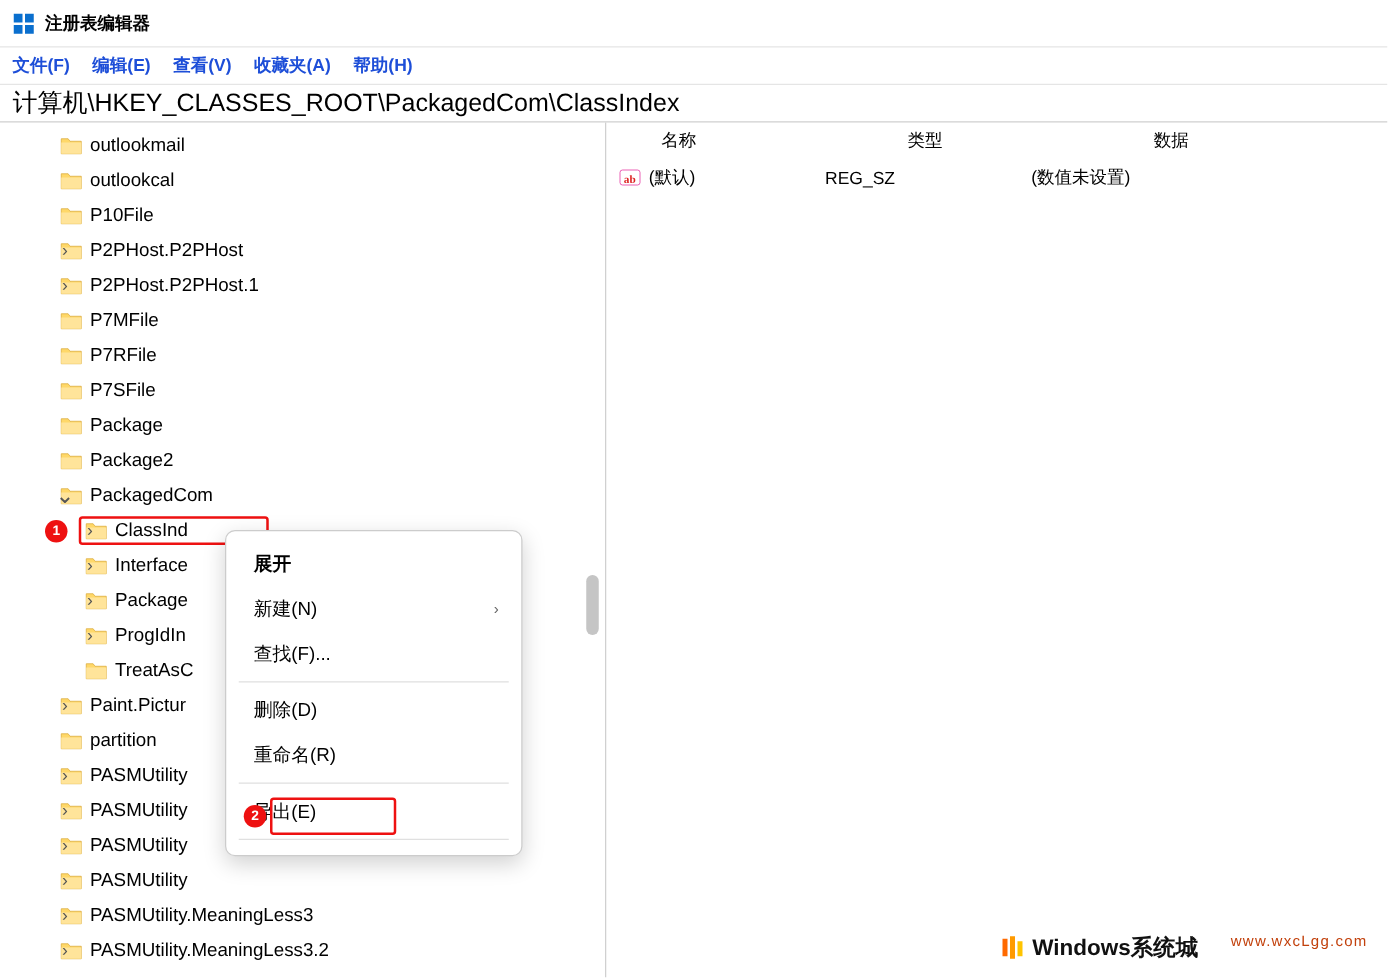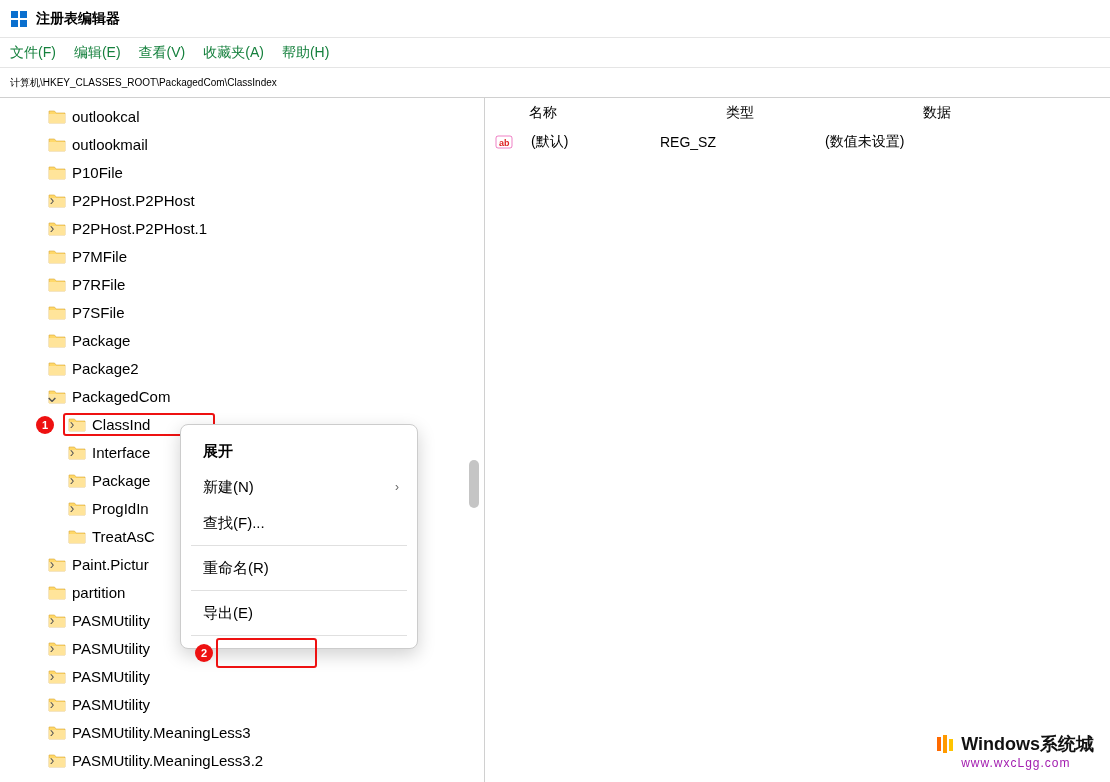--- a/index.html
+++ b/index.html
@@ -3,24 +3,24 @@
   <meta charset="utf-8">
   <style>
     * { margin: 0; padding: 0; box-sizing: border-box; }
     body { font-family: "Microsoft YaHei", "Segoe UI", sans-serif; font-size: 14px; background: #fff; width: 1110px; height: 782px; overflow: hidden; position: relative; }
     
     .titlebar { height: 38px; display: flex; align-items: center; padding: 0 10px; border-bottom: 1px solid #e5e5e5; font-weight: bold; }
     .titlebar .app-icon { width: 18px; height: 18px; margin-right: 8px; display: inline-flex; }
     .titlebar .title { font-size: 14px; color: #000; }
     
     .menubar { height: 30px; display: flex; align-items: center; padding: 0 10px; gap: 18px; border-bottom: 1px solid #e5e5e5; }
-    .menubar .menu-item { font-size: 14px; color: #15803d; cursor: default; }
+    .menubar .menu-item { font-size: 14px; color: #1d4ed8; cursor: default; font-weight: bold; }
     
     .address-bar { height: 30px; display: flex; align-items: center; padding: 0 10px; border-bottom: 1px solid #d0d0d0; }
-    .address-bar .path { font-size: 10px; color: #000; width: 100%; border: none; outline: none; }
+    .address-bar .path { font-size: 20px; color: #000; width: 100%; border: none; outline: none; }
     
     .content { display: flex; height: calc(782px - 98px); position: relative; }
     
     .tree-panel { width: 485px; border-right: 1px solid #d0d0d0; overflow-y: auto; position: relative; padding-top: 4px; }
     .tree-panel::-webkit-scrollbar { width: 16px; }
     .tree-panel::-webkit-scrollbar-track { background: #f0f0f0; }
     .tree-panel::-webkit-scrollbar-thumb { background: #c0c0c0; border-radius: 8px; }
     
     .tree-item { display: flex; align-items: center; height: 28px; padding-left: 48px; position: relative; white-space: nowrap; }
     .tree-item.indent-1 { padding-left: 68px; }
@@ -41,27 +41,27 @@
     .context-menu .cm-sep { height: 1px; background: #e0e0e0; margin: 4px 10px; }
     
     .values-panel { flex: 1; display: flex; flex-direction: column; }
     .values-header { display: flex; height: 30px; align-items: center; padding-left: 12px; }
     .values-header .col { font-size: 14px; color: #000; margin-left: 32px; }
     .col-name { width: 165px; }
     .col-type { width: 165px; }
     .col-data { flex: 1; }
     .values-row { display: flex; height: 28px; align-items: center; padding-left: 10px; }
     .values-row .col { font-size: 14px; color: #000; display: flex; align-items: center; }
-    .string-icon { width: 18px; height: 18px; margin-right: 18px; display: inline-flex; }
-    
-    .watermark { position: absolute; bottom: 12px; right: 16px; display: flex; flex-direction: column; align-items: flex-start; z-index: 40; }
+    .string-icon { width: 18px; height: 18px; margin-right: 6px; display: inline-flex; font-family: Liberation Serif, serif; }
+    
+    .watermark { position: absolute; bottom: 12px; right: 16px; display: flex; flex-direction: row; align-items: flex-start; z-index: 40; }
     .watermark .wm-top { display: flex; align-items: center; gap: 4px; }
     .watermark .wm-logo { width: 22px; height: 22px; }
     .watermark .wm-text { font-size: 18px; font-weight: bold; color: #111; }
-    .watermark .wm-url { font-size: 12px; color: #a21caf; letter-spacing: 1px; margin-left: 26px; }
+    .watermark .wm-url { font-size: 12px; color: #c2410c; letter-spacing: 1px; margin-left: 26px; }
     
     .scroll-thumb { position: absolute; right: 2px; top: 460px; width: 10px; height: 48px; background: #c5c5c5; border-radius: 6px; }
   </style>
 </head>
 <body>
 
 <div class="titlebar">
   <span class="app-icon">
     <svg viewBox="0 0 18 18">
         <rect x="1" y="1" width="7" height="7" fill="#0a6fce"></rect>
@@ -85,28 +85,28 @@
   <input class="path" value="计算机\HKEY_CLASSES_ROOT\PackagedCom\ClassIndex" style="">
 </div>
 
 <div class="content">
   <div class="tree-panel" id="tree">
       <div class="tree-item">
         <span class="folder-icon"><svg viewBox="0 0 18 15">
             <path d="M1 3 L1 14 L17 14 L17 4 L8 4 L6.5 2 L1 2 Z" fill="#ffd869" stroke="#d9a93a" stroke-width="0.6"></path>
             <path d="M1 5 L17 5 L17 14 L1 14 Z" fill="#ffe49a"></path>
           </svg></span>
+        <span class="label">outlookmail</span>
+      </div>
+      <div class="tree-item">
+        <span class="folder-icon"><svg viewBox="0 0 18 15">
+            <path d="M1 3 L1 14 L17 14 L17 4 L8 4 L6.5 2 L1 2 Z" fill="#ffd869" stroke="#d9a93a" stroke-width="0.6"></path>
+            <path d="M1 5 L17 5 L17 14 L1 14 Z" fill="#ffe49a"></path>
+          </svg></span>
         <span class="label">outlookcal</span>
-      </div>
-      <div class="tree-item">
-        <span class="folder-icon"><svg viewBox="0 0 18 15">
-            <path d="M1 3 L1 14 L17 14 L17 4 L8 4 L6.5 2 L1 2 Z" fill="#ffd869" stroke="#d9a93a" stroke-width="0.6"></path>
-            <path d="M1 5 L17 5 L17 14 L1 14 Z" fill="#ffe49a"></path>
-          </svg></span>
-        <span class="label">outlookmail</span>
       </div>
       <div class="tree-item">
         <span class="folder-icon"><svg viewBox="0 0 18 15">
             <path d="M1 3 L1 14 L17 14 L17 4 L8 4 L6.5 2 L1 2 Z" fill="#ffd869" stroke="#d9a93a" stroke-width="0.6"></path>
             <path d="M1 5 L17 5 L17 14 L1 14 Z" fill="#ffe49a"></path>
           </svg></span>
         <span class="label">P10File</span>
       </div>
       <div class="tree-item">
         <span class="chevron pos-0" style="font-size:14px;line-height:8px;">›</span>
@@ -301,20 +301,23 @@
       <span>展开</span>
     </div>
     <div class="cm-item">
       <span>新建(N)</span>
       <span class="arrow">›</span>
     </div>
     <div class="cm-item">
       <span>查找(F)...</span>
     </div>
     <div class="cm-sep"></div>
+    <div class="cm-item">
+      <span>删除(D)</span>
+    </div>
     <div class="cm-item">
       <span>重命名(R)</span>
     </div>
     <div class="cm-sep"></div>
     <div class="cm-item">
       <span>导出(E)</span>
     </div>
     <div class="cm-sep"></div>
   </div>
 

